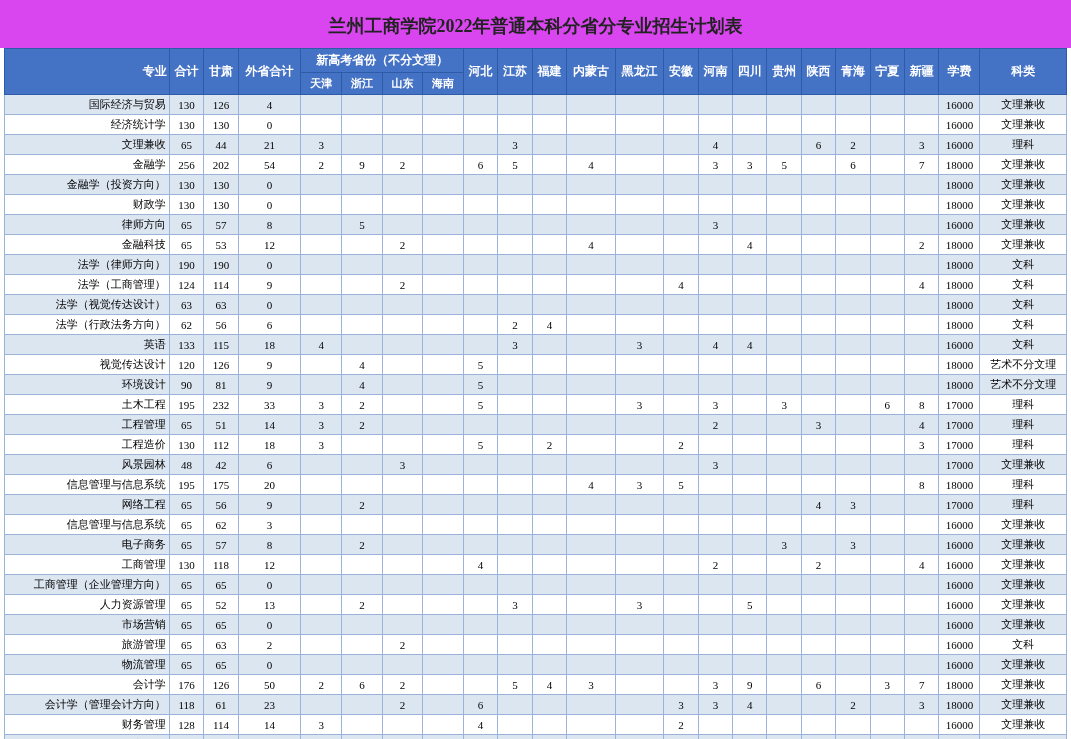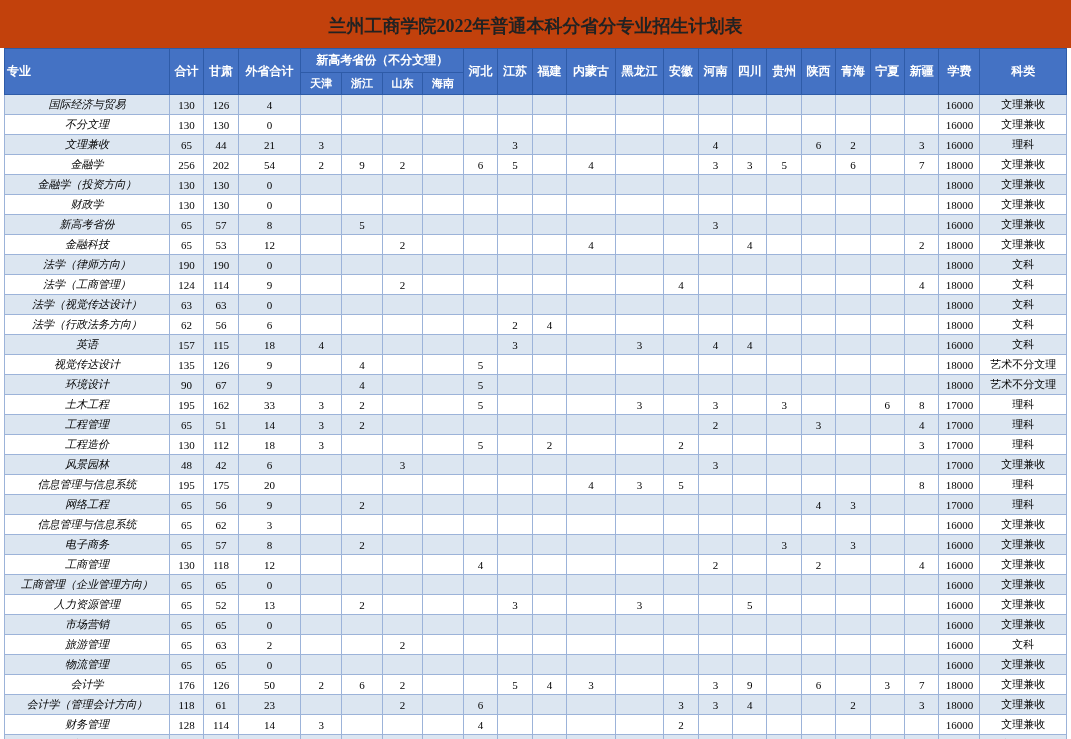--- a/index.html
+++ b/index.html
@@ -9,21 +9,21 @@
       background: #fff;
       width: 1071px;
       min-height: 739px;
     }
     .page-title {
       text-align: center;
       font-size: 18px;
       font-weight: bold;
       padding: 14px 0 10px;
       color: #222;
-      background: #c2410c;
+      background: #d946ef;
     }
     .table-wrap {
       overflow-x: auto;
       padding: 0 4px 4px;
     }
     table {
       border-collapse: collapse;
       width: 100%;
       font-size: 11px;
     }
@@ -46,25 +46,24 @@
     tbody tr:nth-child(even) {
       background: #fff;
     }
     tbody td {
       border: 1px solid #9cb3d9;
       padding: 2px 3px;
       text-align: center;
       white-space: nowrap;
     }
     tbody td:first-child {
-      text-align: center;
-      font-style: italic;
+      text-align: right;
     }
     .col-major {
-      text-align: left;
+      text-align: right;
       min-width: 110px;
     }
     .header-main th {
       font-size: 12px;
     }
   </style>
 </head>
 <body>
 
 <div>
@@ -123,21 +122,21 @@
           <td></td>
           <td></td>
           <td></td>
           <td></td>
           <td></td>
           <td></td>
           <td>16000</td>
           <td>文理兼收</td>
         </tr>
         <tr>
-          <td>不分文理</td>
+          <td>经济统计学</td>
           <td>130</td>
           <td>130</td>
           <td>0</td>
           <td></td>
           <td></td>
           <td></td>
           <td></td>
           <td></td>
           <td></td>
           <td></td>
@@ -248,21 +247,21 @@
           <td></td>
           <td></td>
           <td></td>
           <td></td>
           <td></td>
           <td></td>
           <td>18000</td>
           <td>文理兼收</td>
         </tr>
         <tr>
-          <td>新高考省份</td>
+          <td>律师方向</td>
           <td>65</td>
           <td>57</td>
           <td>8</td>
           <td></td>
           <td>5</td>
           <td></td>
           <td></td>
           <td></td>
           <td></td>
           <td></td>
@@ -399,21 +398,21 @@
           <td></td>
           <td></td>
           <td></td>
           <td></td>
           <td></td>
           <td>18000</td>
           <td>文科</td>
         </tr>
         <tr>
           <td>英语</td>
-          <td>157</td>
+          <td>133</td>
           <td>115</td>
           <td>18</td>
           <td>4</td>
           <td></td>
           <td></td>
           <td></td>
           <td></td>
           <td>3</td>
           <td></td>
           <td></td>
@@ -424,21 +423,21 @@
           <td></td>
           <td></td>
           <td></td>
           <td></td>
           <td></td>
           <td>16000</td>
           <td>文科</td>
         </tr>
         <tr>
           <td>视觉传达设计</td>
-          <td>135</td>
+          <td>120</td>
           <td>126</td>
           <td>9</td>
           <td></td>
           <td>4</td>
           <td></td>
           <td></td>
           <td>5</td>
           <td></td>
           <td></td>
           <td></td>
@@ -450,21 +449,21 @@
           <td></td>
           <td></td>
           <td></td>
           <td></td>
           <td>18000</td>
           <td>艺术不分文理</td>
         </tr>
         <tr>
           <td>环境设计</td>
           <td>90</td>
-          <td>67</td>
+          <td>81</td>
           <td>9</td>
           <td></td>
           <td>4</td>
           <td></td>
           <td></td>
           <td>5</td>
           <td></td>
           <td></td>
           <td></td>
           <td></td>
@@ -475,21 +474,21 @@
           <td></td>
           <td></td>
           <td></td>
           <td></td>
           <td>18000</td>
           <td>艺术不分文理</td>
         </tr>
         <tr>
           <td>土木工程</td>
           <td>195</td>
-          <td>162</td>
+          <td>232</td>
           <td>33</td>
           <td>3</td>
           <td>2</td>
           <td></td>
           <td></td>
           <td>5</td>
           <td></td>
           <td></td>
           <td></td>
           <td>3</td>

